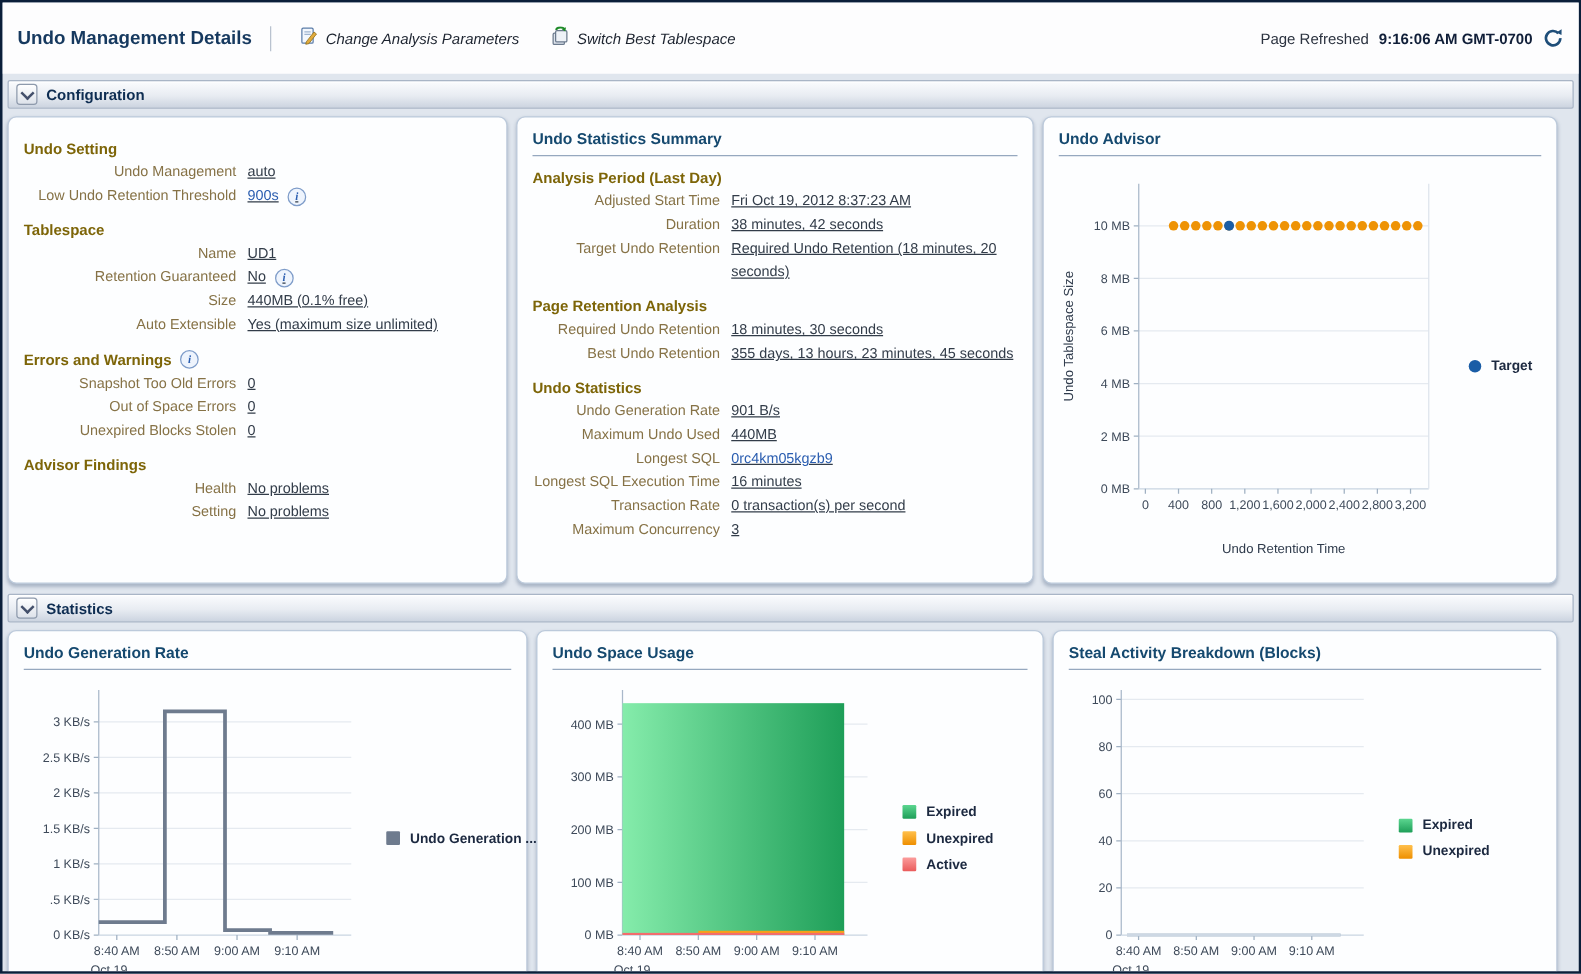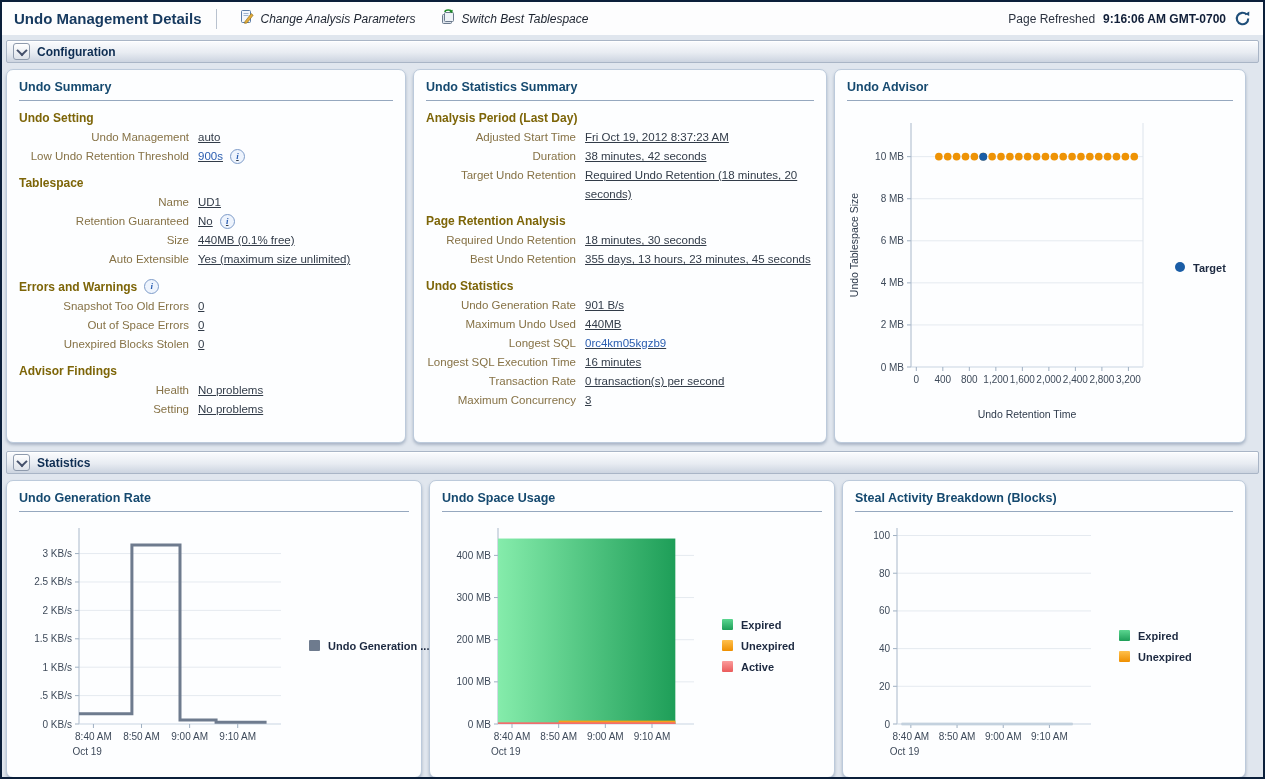--- a/index.html
+++ b/index.html
@@ -1,18 +1,18 @@
 <!DOCTYPE html>
 <html><head>
 <meta charset="utf-8">
 <style>
   html,body{margin:0;padding:0;background:#4a5668;font-family:"Liberation Sans",sans-serif;}
   .window{width:1261px;height:775px;border:2px solid #0b1f3a;box-sizing:content-box;background:#e0e6ee;display:flex;flex-direction:column;overflow:hidden;}
   
-  .topbar{height:33px;flex:0 0 33px;display:flex;align-items:center;gap:8px;padding:0 12px;background:#fdfdfe;}
+  .topbar{height:33px;flex:0 0 33px;display:flex;align-items:center;gap:8px;padding:12px 12px;background:#fdfdfe;}
   .page-title{font-size:15px;font-weight:bold;color:#16395f;white-space:nowrap;}
   .tb-sep{width:1px;height:20px;background:#b9c2cf;margin:0 6px;}
   .tb-btn{display:flex;align-items:center;gap:6px;font-size:12px;color:#1d2430;padding:3px 8px;border-radius:3px;cursor:pointer;white-space:nowrap;font-style:italic;}
   .refresh-area{margin-left:auto;display:flex;align-items:center;gap:8px;font-size:12px;color:#2c3340;}
   .refresh-time{font-weight:bold;color:#101e38;}
   .icon-btn{display:flex;align-items:center;cursor:pointer;}
   
   .content{flex:1;padding:5px 4px 8px;overflow:hidden;}
   .section-bar{height:21px;display:flex;align-items:center;gap:7px;padding:0 6px;border:1px solid #a9b5c6;border-radius:2px;background:linear-gradient(#fbfcfe,#e8ecf2 55%,#ccd4e0);box-shadow:inset 0 1px 0 #fff;}
   .section-label{font-size:12px;font-weight:bold;color:#0e2d52;}
@@ -34,21 +34,21 @@
   .detail-row{display:flex;font-size:11.5px;line-height:19px;}
   .row-label{color:#867246;text-align:right;padding-right:9px;}
   .lw-175 .row-label{flex:0 0 170px;}
   .lw-158 .row-label{flex:0 0 150px;}
   .row-value{color:#323c49;display:flex;gap:7px;align-items:center;text-decoration:underline;}
   .value-link{color:#2a5db0;cursor:pointer;}
   .info-icon{display:inline-block;width:13px;height:13px;border:1px solid #7e9cc9;border-radius:50%;background:#eef4fd;color:#2a5db0;font:italic bold 9px "Liberation Serif",serif;text-align:center;line-height:12px;cursor:pointer;}
   
   .chart-row{display:flex;align-items:center;}
   .legend{display:flex;flex-direction:column;gap:9px;margin-left:18px;}
-  .legend-item{display:flex;align-items:flex-start;gap:8px;}
+  .legend-item{display:flex;align-items:center;gap:8px;}
   .swatch{width:11px;height:11px;display:inline-block;border-radius:1px;}
   .swatch.dot{width:10px;height:10px;border-radius:50%;}
   .legend-label{font-size:11px;font-weight:bold;color:#1c2940;white-space:nowrap;}
   svg text{font-family:"Liberation Sans",sans-serif;}
 </style>
 </head>
 <body>
 
 <div class="window">
 
@@ -93,21 +93,20 @@
 
     <div class="section-bar">
       <span class="disclosure">
           <span class="chev"></span>
         </span>
       <span class="section-label">Configuration</span>
     </div>
 
     <div class="panel-row row1">
       <div class="panel p-undo-summary">
-        <div class="panel-title">Undo Summary</div>
         <div id="undo-summary-body" class="lw-175">
             <div class="group-heading">
               <span>Undo Setting</span>
             </div>
             <div class="detail-row">
               <span class="row-label">Undo Management</span>
               <span class="row-value">
                 <span>auto</span>
               </span>
             </div>

